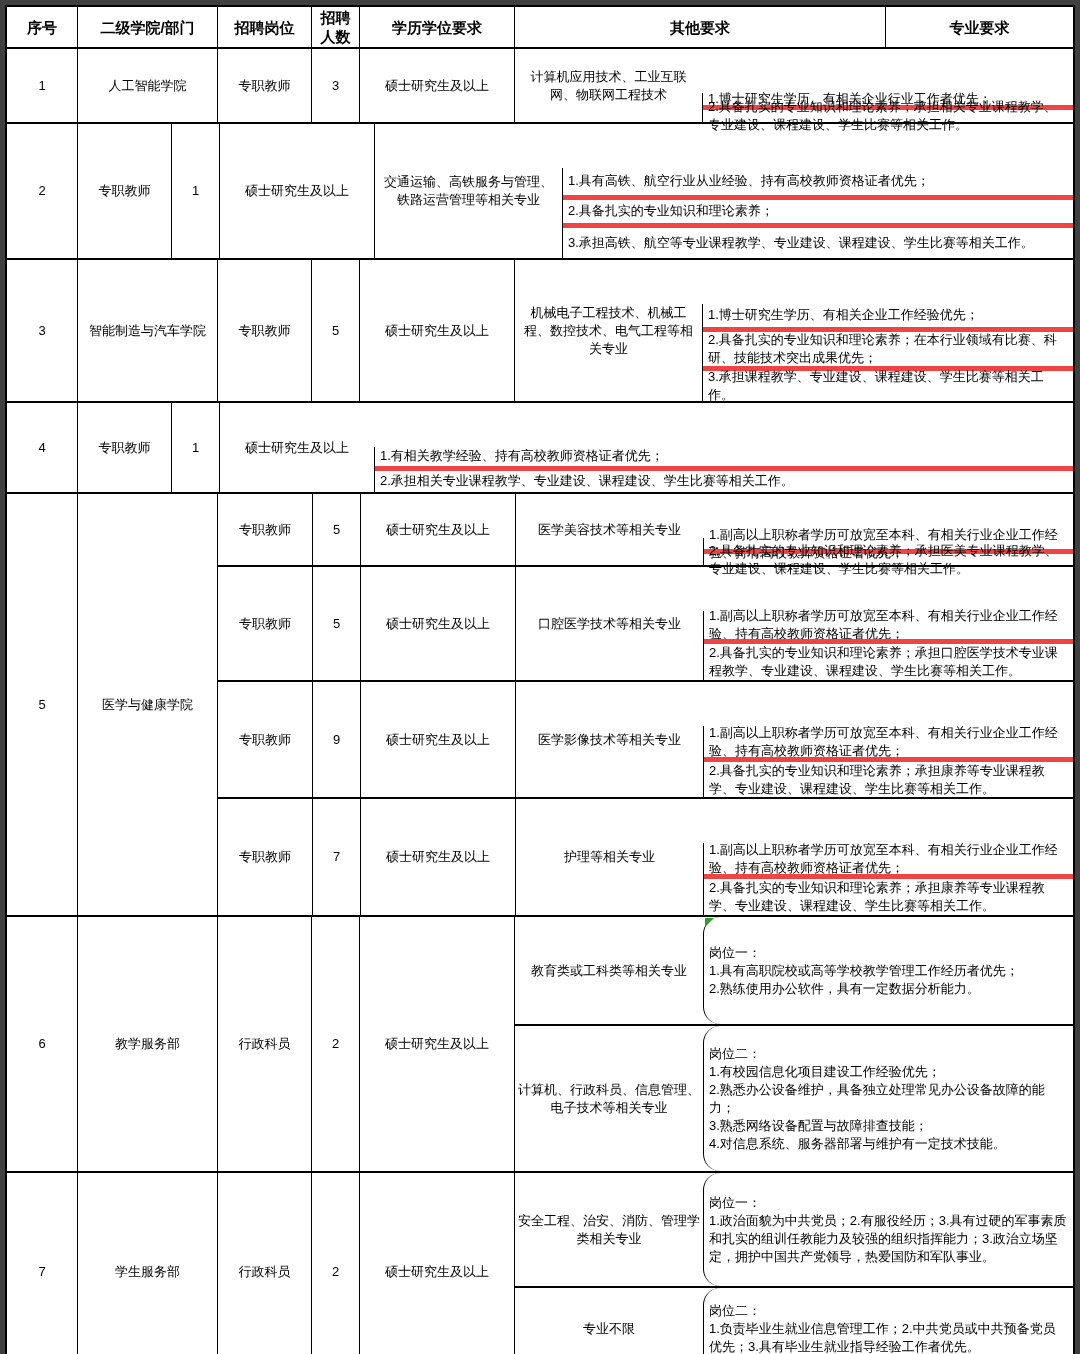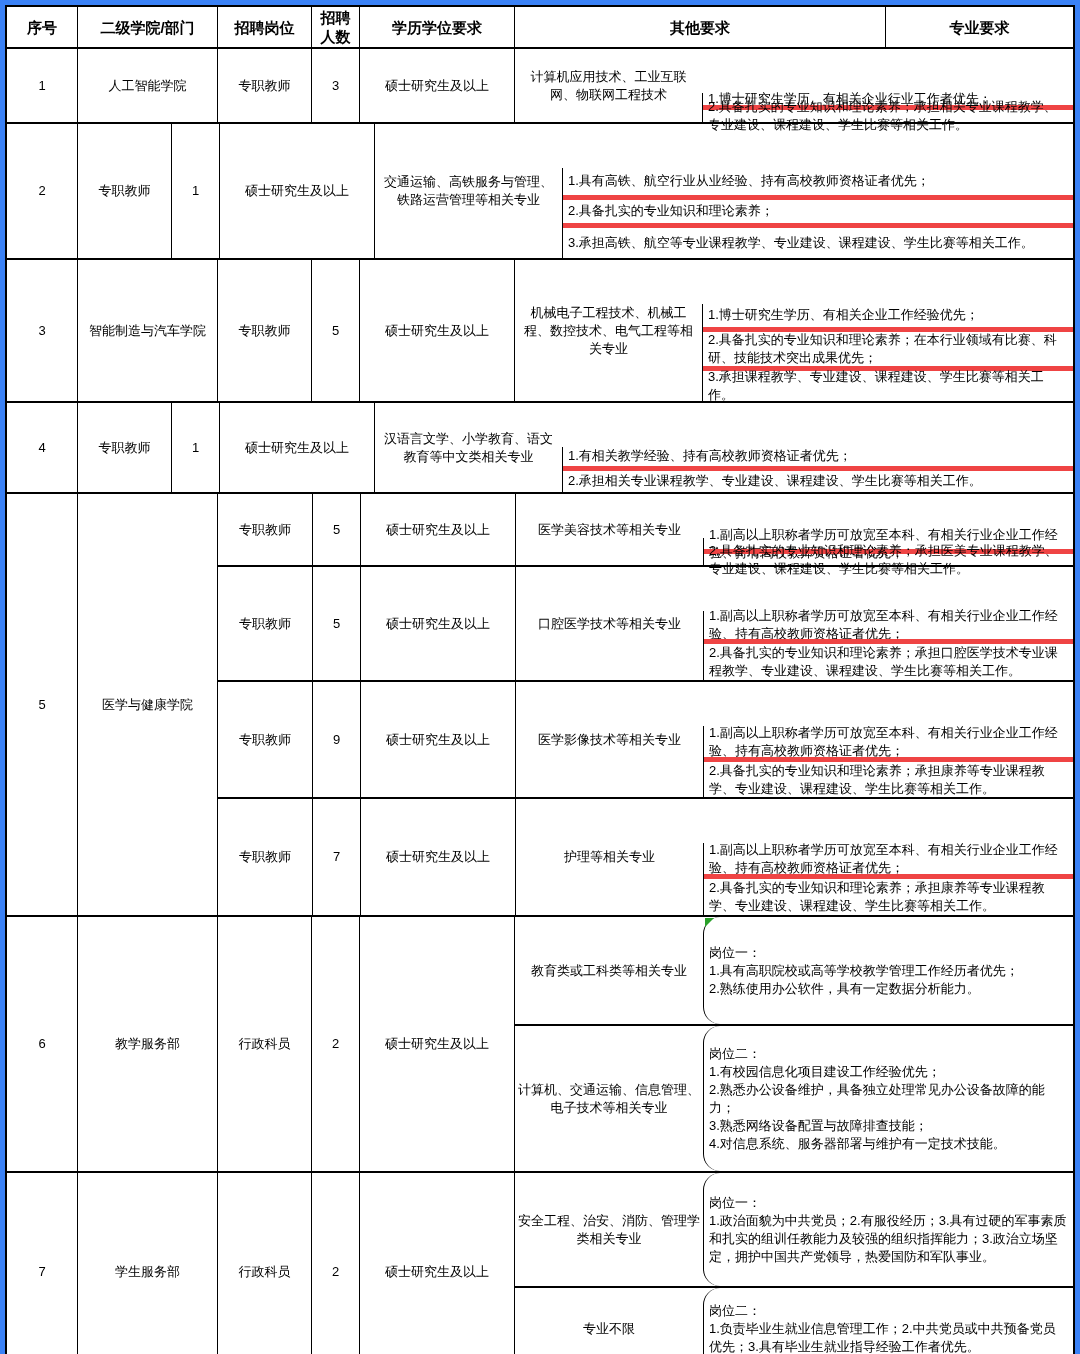--- a/index.html
+++ b/index.html
@@ -1,17 +1,17 @@
 <!DOCTYPE html>
 <html><head>
 <meta charset="utf-8">
 <style>
   html,body{margin:0;padding:0;background:#fff;color:#000;
     font-family:"Liberation Sans","DejaVu Sans",sans-serif;}
-  .page{position:relative;width:1080px;height:1354px;background:#3b82f6;overflow:hidden;}
+  .page{position:relative;width:1080px;height:1354px;background:#404040;overflow:hidden;}
   .t{position:absolute;left:5px;top:5px;width:1070px;border:2px solid #000;box-sizing:border-box;background:#fff;}
   .row{display:flex;border-top:2px solid #000;}
   .row:first-child{border-top:none;}
   .c{box-sizing:border-box;border-left:1px solid #000;display:flex;align-items:center;
      justify-content:center;text-align:center;font-size:13px;line-height:18px;padding:2px 3px;}
   .first{border-left:none !important;}
   .w1{width:70px;flex:none;}
   .w2{width:140px;flex:none;}
   .w3{width:94px;flex:none;}
   .w4{width:48px;flex:none;text-align:center;}
@@ -86,21 +86,20 @@
         <div class="req" style="flex:57">2.具备扎实的专业知识和理论素养；在本行业领域有比赛、科研、技能技术突出成果优先；</div>
         <div class="req" style="flex:48">3.承担课程教学、专业建设、课程建设、学生比赛等相关工作。</div>
       </div>
     </div>
 
     <div class="row" style="height:89px">
       <div class="c w1 first">4</div>
       <div class="c w3">专职教师</div>
       <div class="c w4">1</div>
       <div class="c w5">硕士研究生及以上</div>
-      <div class="c w6">汉语言文学、小学教育、语文教育等中文类相关专业</div>
       <div class="stack">
         <div class="req" style="flex:41">1.有相关教学经验、持有高校教师资格证者优先；</div>
         <div class="req" style="flex:48">2.承担相关专业课程教学、专业建设、课程建设、学生比赛等相关工作。</div>
       </div>
     </div>
 
     <div class="row">
       <div class="c w1 first">5</div>
       <div class="c w2">医学与健康学院</div>
       <div class="jobs">
@@ -162,21 +161,21 @@
         <div class="post" style="height:107px">
           <div class="c w6 first">教育类或工科类等相关专业</div>
           <div class="req pre" style="flex:1;border-top:none;border-left:1px solid #000">
             <span class="flag"></span>
             <span>岗位一：
 1.具有高职院校或高等学校教学管理工作经历者优先；
 2.熟练使用办公软件，具有一定数据分析能力。</span>
           </div>
         </div>
         <div class="post" style="height:147px">
-          <div class="c w6 first">计算机、交通运输、信息管理、电子技术等相关专业</div>
+          <div class="c w6 first">计算机、行政科员、信息管理、电子技术等相关专业</div>
           <div class="req pre" style="flex:1;border-top:none;border-left:1px solid #000">岗位二：
 1.有校园信息化项目建设工作经验优先；
 2.熟悉办公设备维护，具备独立处理常见办公设备故障的能力；
 3.熟悉网络设备配置与故障排查技能；
 4.对信息系统、服务器部署与维护有一定技术技能。</div>
         </div>
       </div>
     </div>
 
     <div class="row" style="height:197px">

